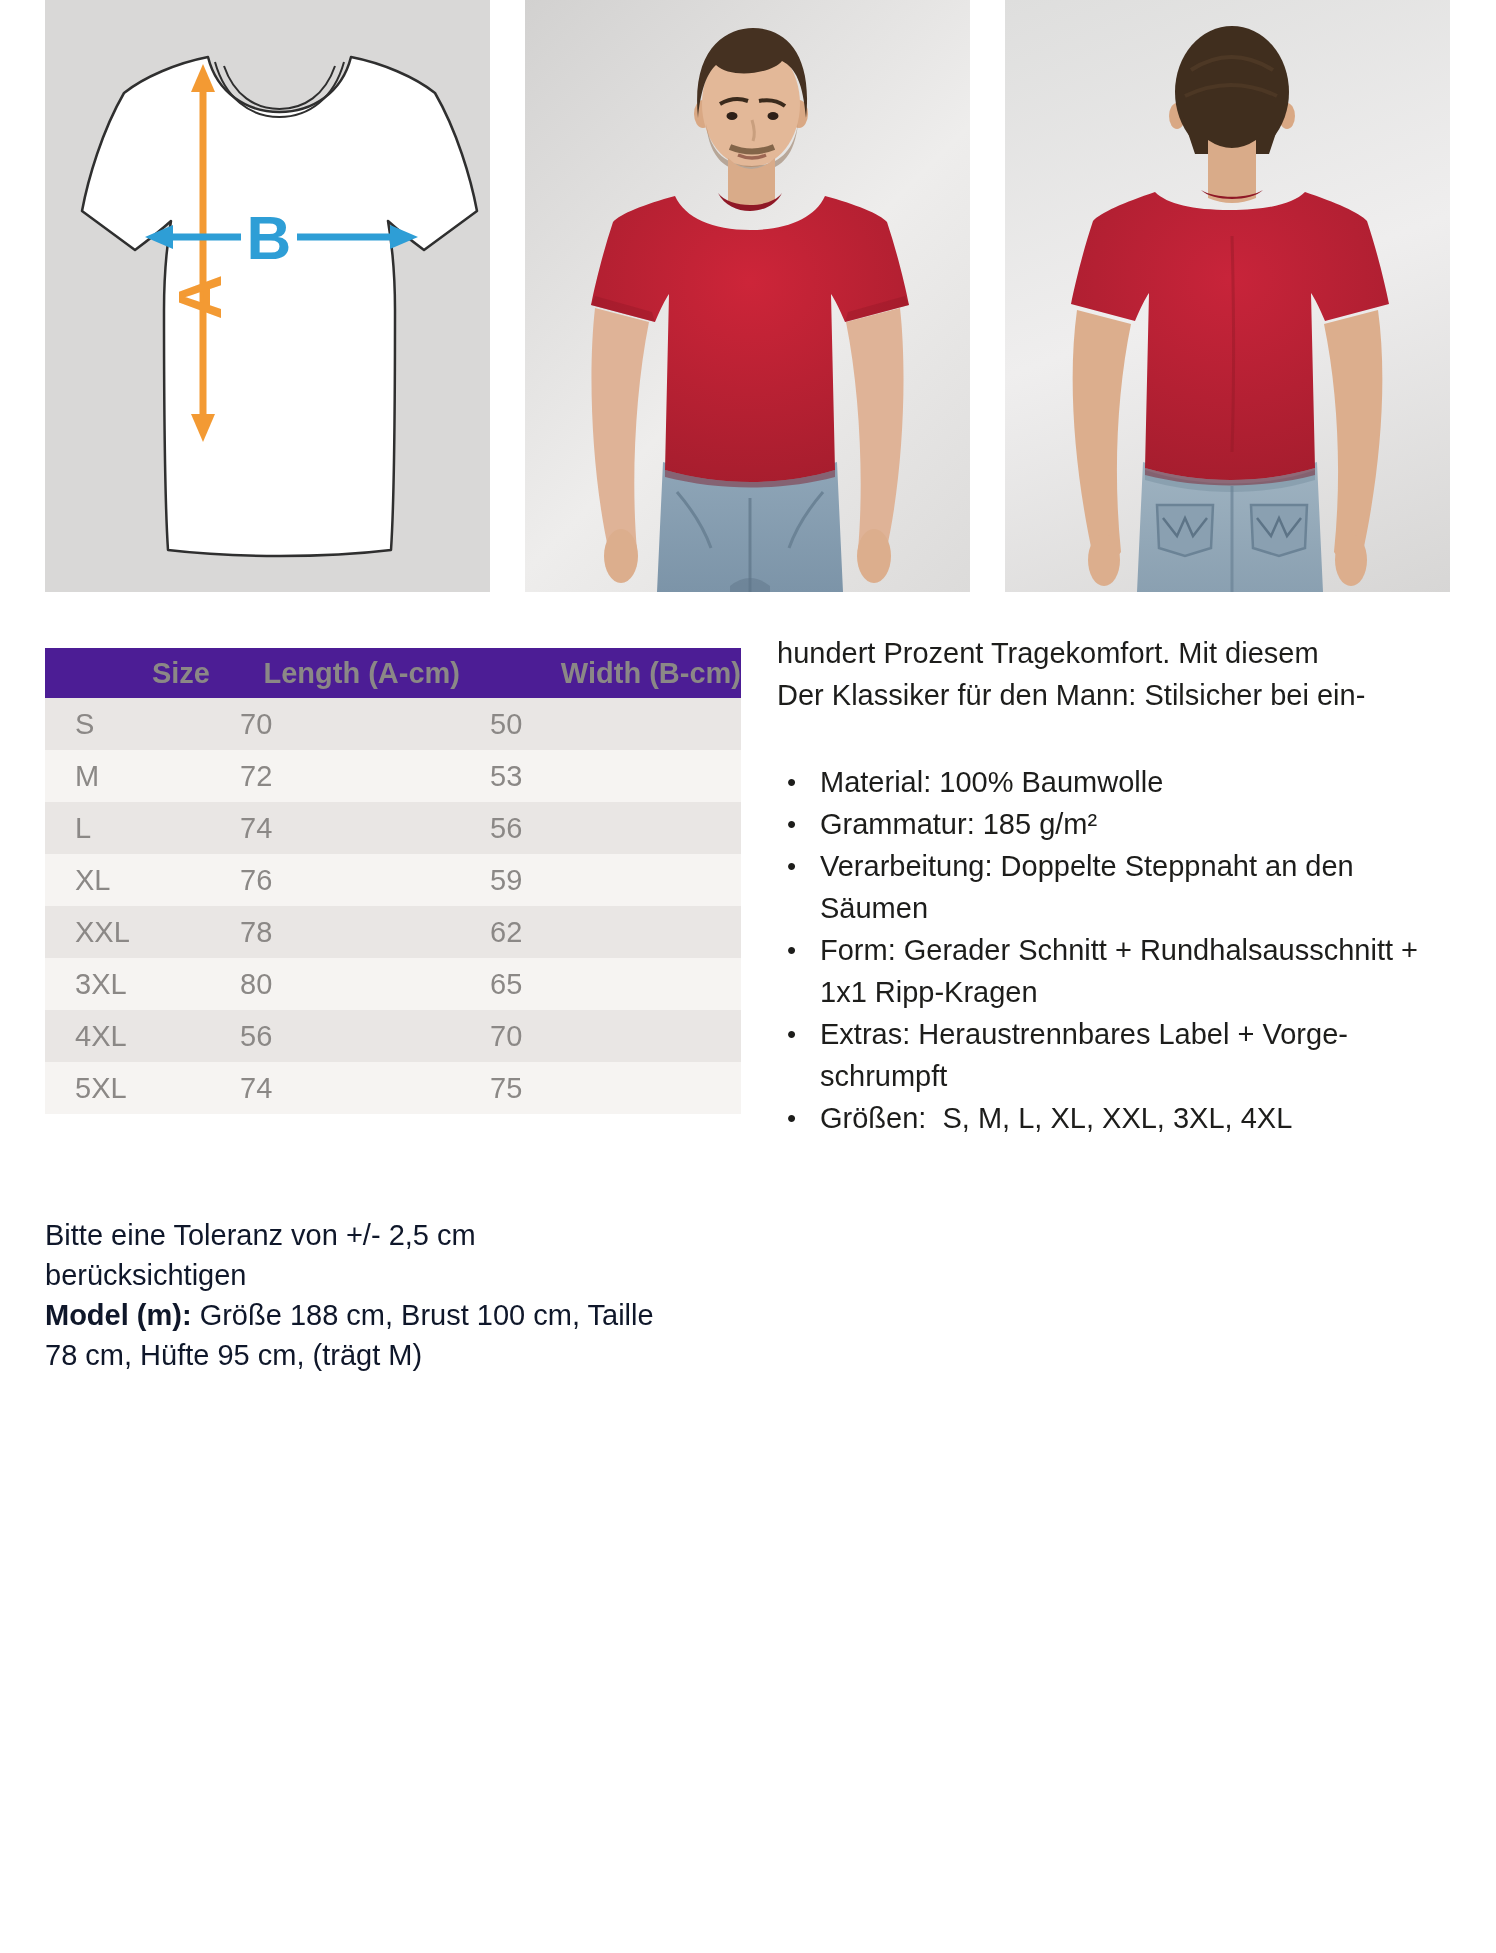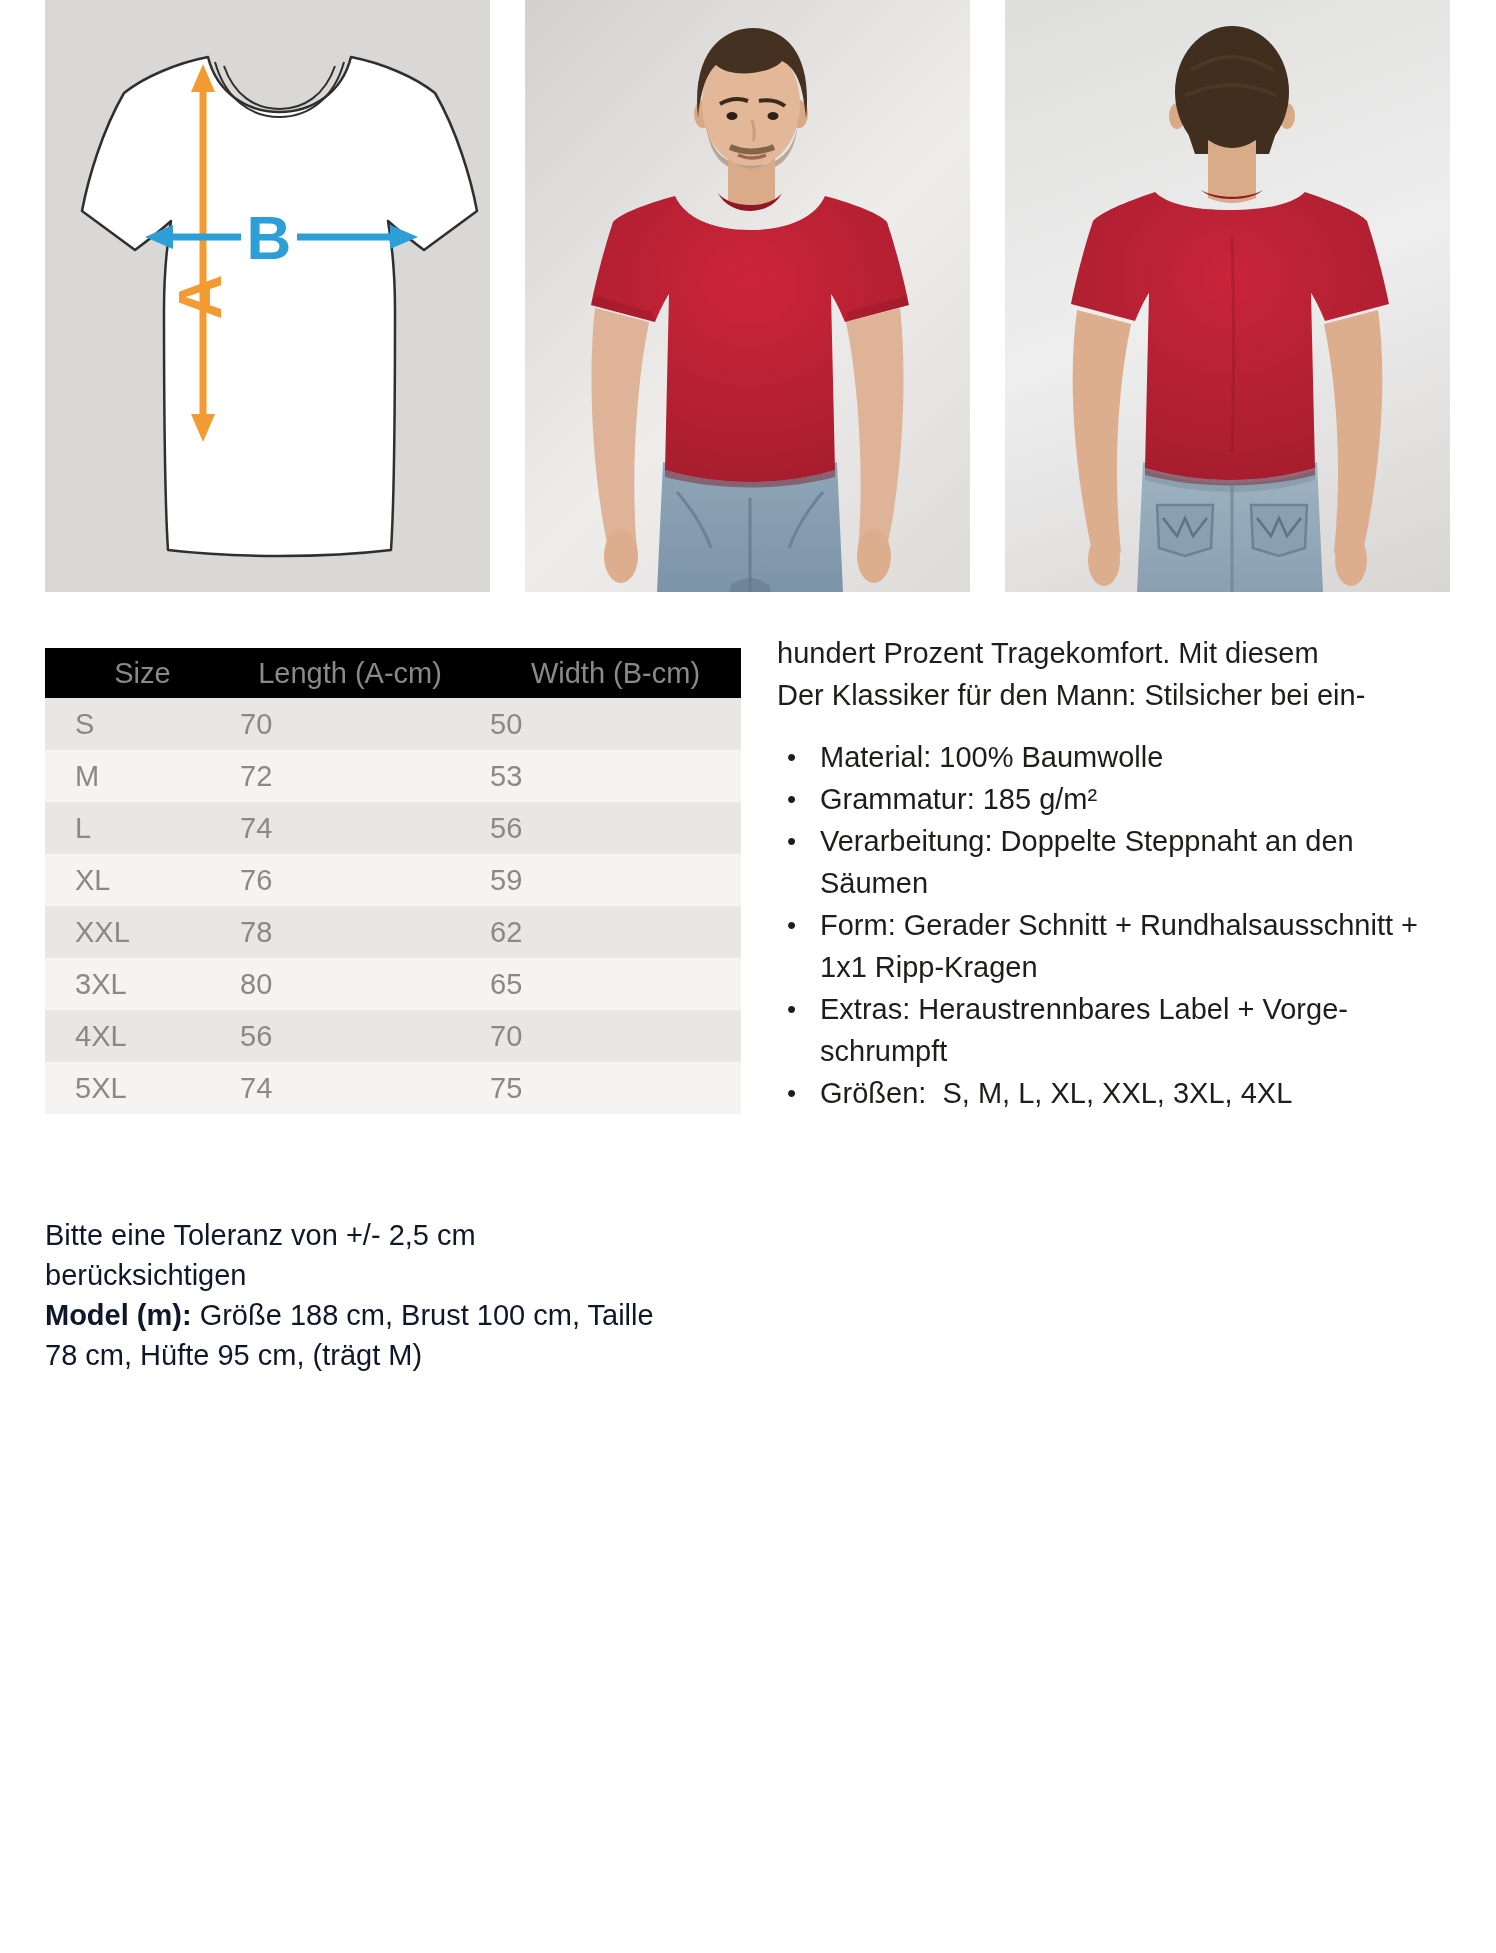--- a/index.html
+++ b/index.html
@@ -14,37 +14,37 @@
   #panel-front{left:525px;background:linear-gradient(135deg,#d2d1d0 0%,#eeedec 55%,#dcdbda 100%);}
   #panel-back{left:1005px;background:linear-gradient(160deg,#dededd 0%,#efeeee 50%,#d7d6d5 100%);}
 
   
   .size-table{
     position:absolute;left:45px;top:648px;width:696px;
     border-collapse:collapse;table-layout:fixed;
     font-size:29px;color:#8b8886;
   }
   .size-table th{
-    height:50px;background:#000000;font-weight:normal;text-align:center;
+    height:50px;background:#4c1d95;font-weight:bold;text-align:right;
     padding:0 0 0 30px;line-height:50px;white-space:nowrap;overflow:hidden;
   }
   .size-table td{
     height:52px;padding:0 0 0 30px;line-height:52px;text-align:left;
     white-space:nowrap;overflow:hidden;
   }
   .size-table tbody tr:nth-child(odd) td{background:#e9e6e4;}
   .size-table tbody tr:nth-child(even) td{background:#f6f4f2;}
 
   
   .desc{
     position:absolute;left:777px;top:632px;width:648px;
     font-size:29px;line-height:42px;color:#1d1d1b;
   }
   .desc-intro div{white-space:nowrap;}
-  .desc-bullets{list-style:none;margin:20px 0 0 0;padding:0;}
+  .desc-bullets{list-style:none;margin:45px 0 0 0;padding:0;}
   .desc-bullets li{
     position:relative;padding-left:43px;white-space:pre-wrap;
   }
   .desc-bullets li::before{
     content:"\2022";position:absolute;left:10px;top:0;
     font-size:26px;color:#1d1d1b;
   }
 
   
   .note{

